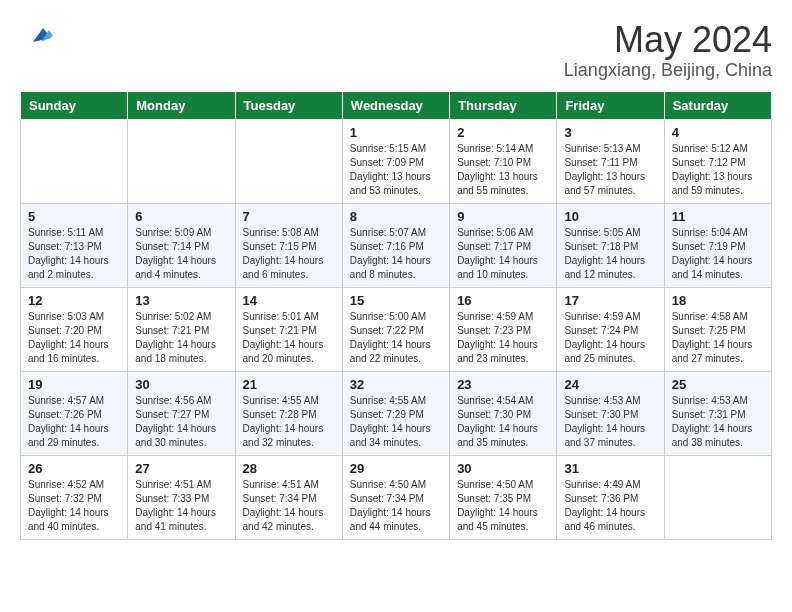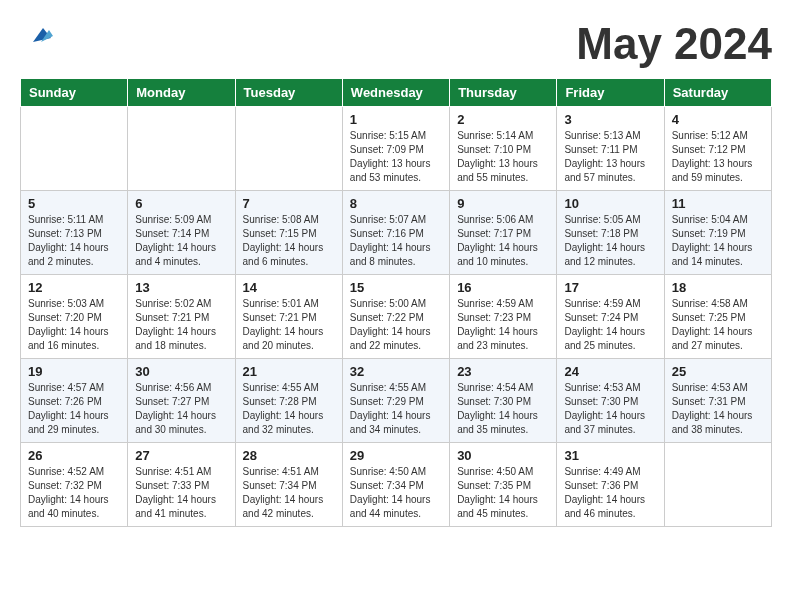--- a/index.html
+++ b/index.html
@@ -20,22 +20,22 @@
     }
     .logo {
       display: flex;
       align-items: center;
       gap: 0px;
     }
     .title-section {
       text-align: right;
     }
     .month-year {
-      font-size: 44px;
-      font-weight: bold;
+      font-size: 36px;
+      font-weight: normal;
       color: #333;
       line-height: 1.1;
     }
     .location {
       font-size: 18px;
       color: #555;
     }
     .calendar {
       width: 100%;
       border-collapse: collapse;
@@ -85,20 +85,21 @@
     <div class="logo">
       <div style="display:flex;align-items:center;">
         <svg width="30" height="30" viewBox="0 0 30 30" style="margin-left:3px;margin-bottom:2px;">
           <polygon points="10,22 20,8 28,18" fill="#1a5fa8"></polygon>
           <polygon points="18,22 26,10 30,16" fill="#4fa3d1"></polygon>
         </svg>
       </div>
     </div>
     <div class="title-section">
       <div class="month-year">May 2024</div>
+      <div class="location">Liangxiang, Beijing, China</div>
     </div>
   </div>
 
   <table class="calendar">
     <thead>
       <tr>
 
       <th>Sunday</th>
           <th>Monday</th>
           <th>Tuesday</th>

